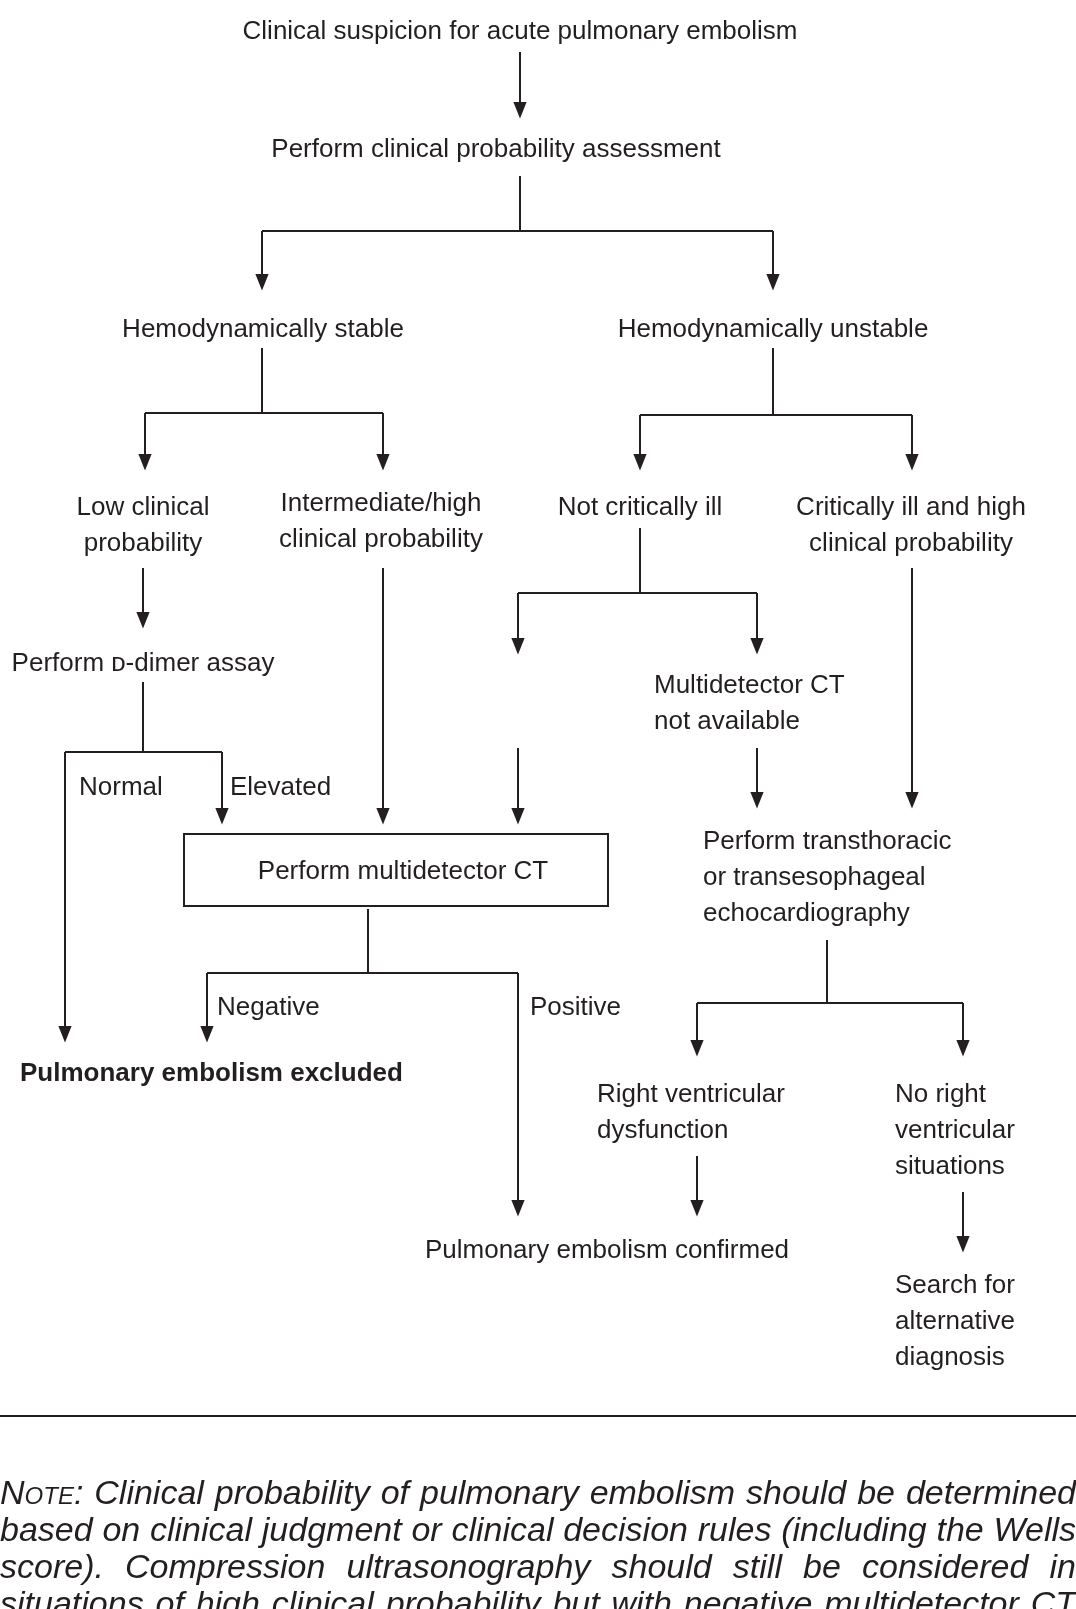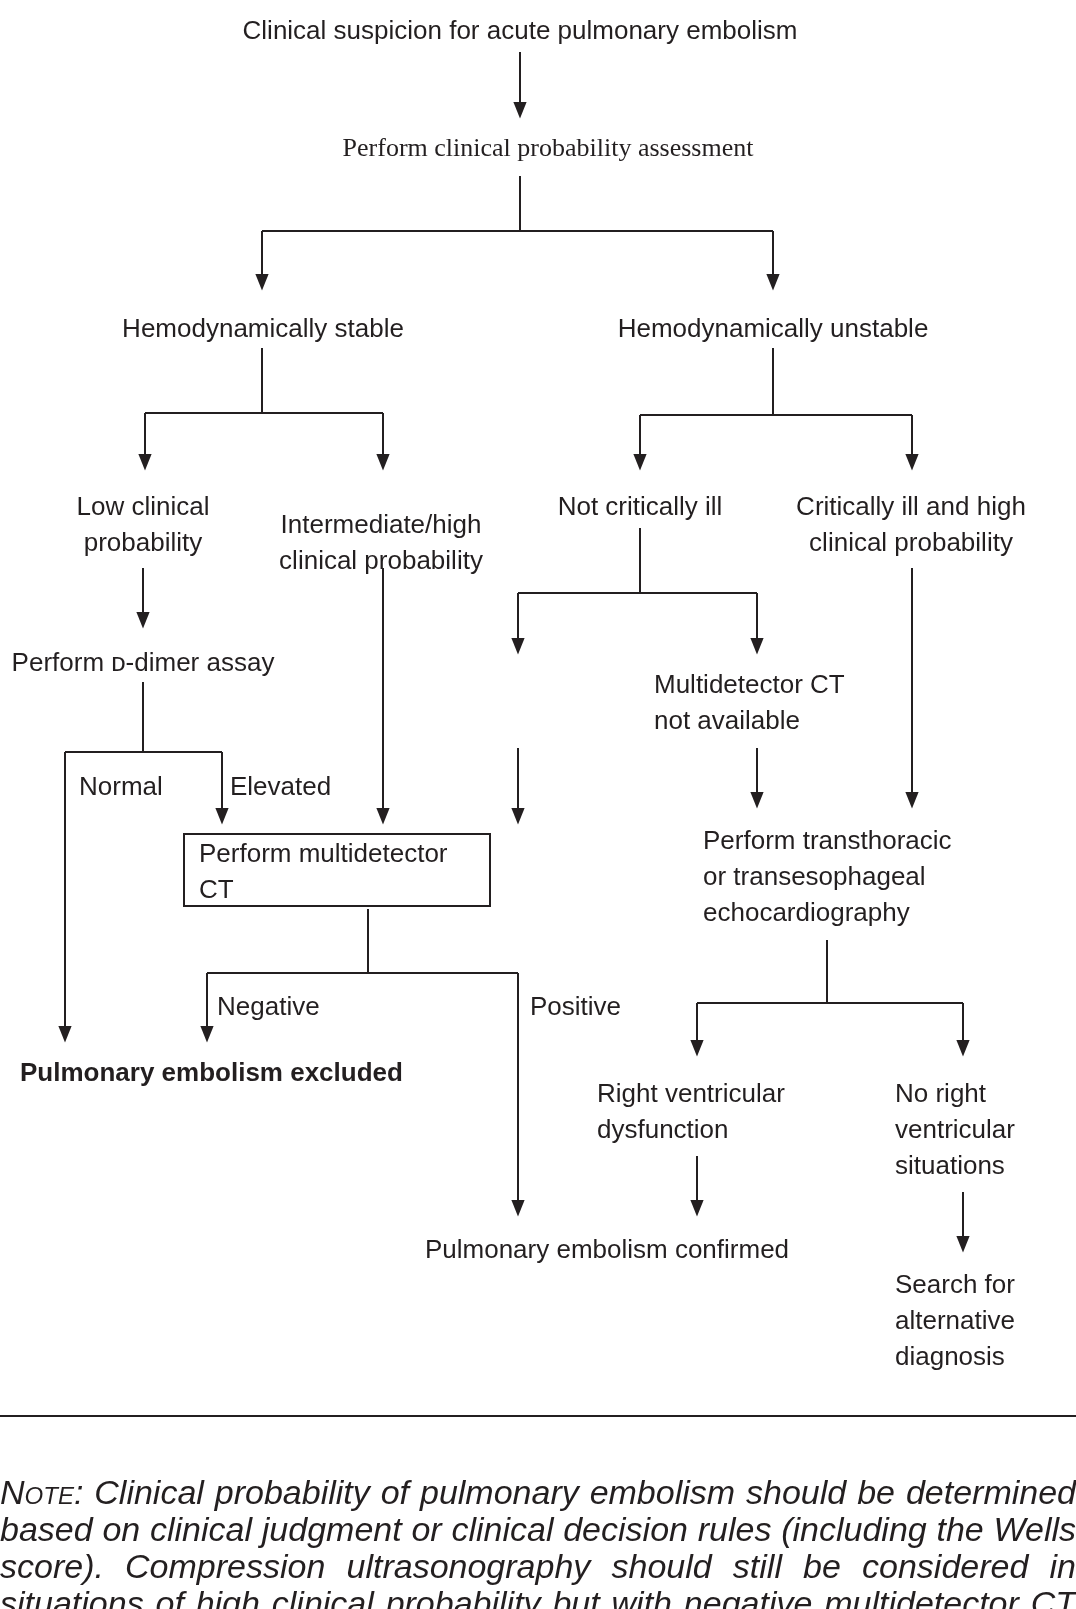--- a/index.html
+++ b/index.html
@@ -18,36 +18,36 @@
   .arrowhead{fill:#231f20;}
   .node{
     position:absolute;
     font-size:26px;
     line-height:36px;
     white-space:pre-line;
     color:#231f20;
   }
   .center{transform:translateX(-50%);text-align:center;width:max-content;}
   .n-suspicion{left:520px;top:-4px;}
-  .n-assessment{left:548px;top:114px;font-family:Liberation Serif, serif;}
+  .n-assessment{left:496px;top:114px;}
   .n-stable{left:263px;top:294px;}
   .n-unstable{left:773px;top:294px;}
   .n-lowprob{left:143px;top:472px;}
-  .n-inthigh{left:381px;top:490px;}
+  .n-inthigh{left:381px;top:468px;}
   .n-notcrit{left:640px;top:472px;}
   .n-crithigh{left:911px;top:472px;}
   .n-ddimer{left:143px;top:628px;}
   .l-normal{left:79px;top:752px;}
   .l-elevated{left:230px;top:752px;}
   .n-mdcta{left:518px;top:650px;}
   .n-mdctna{left:654px;top:650px;}
   .n-ctbox{
-    left:183px;top:817px;width:308px;height:74px;
+    left:183px;top:817px;width:426px;height:74px;
     border:2px solid #231f20;
-    display:flex;align-items:flex-start;justify-content:center;
+    display:flex;align-items:center;justify-content:center;
     box-sizing:border-box;
     background:#ffffff;
     padding-left:14px;
   }
   .n-echo{left:703px;top:806px;}
   .l-negative{left:217px;top:972px;}
   .l-positive{left:530px;top:972px;}
   .n-excluded{left:20px;top:1038px;font-weight:bold;}
   .n-rvdys{left:597px;top:1059px;}
   .n-norvdys{left:895px;top:1059px;}

